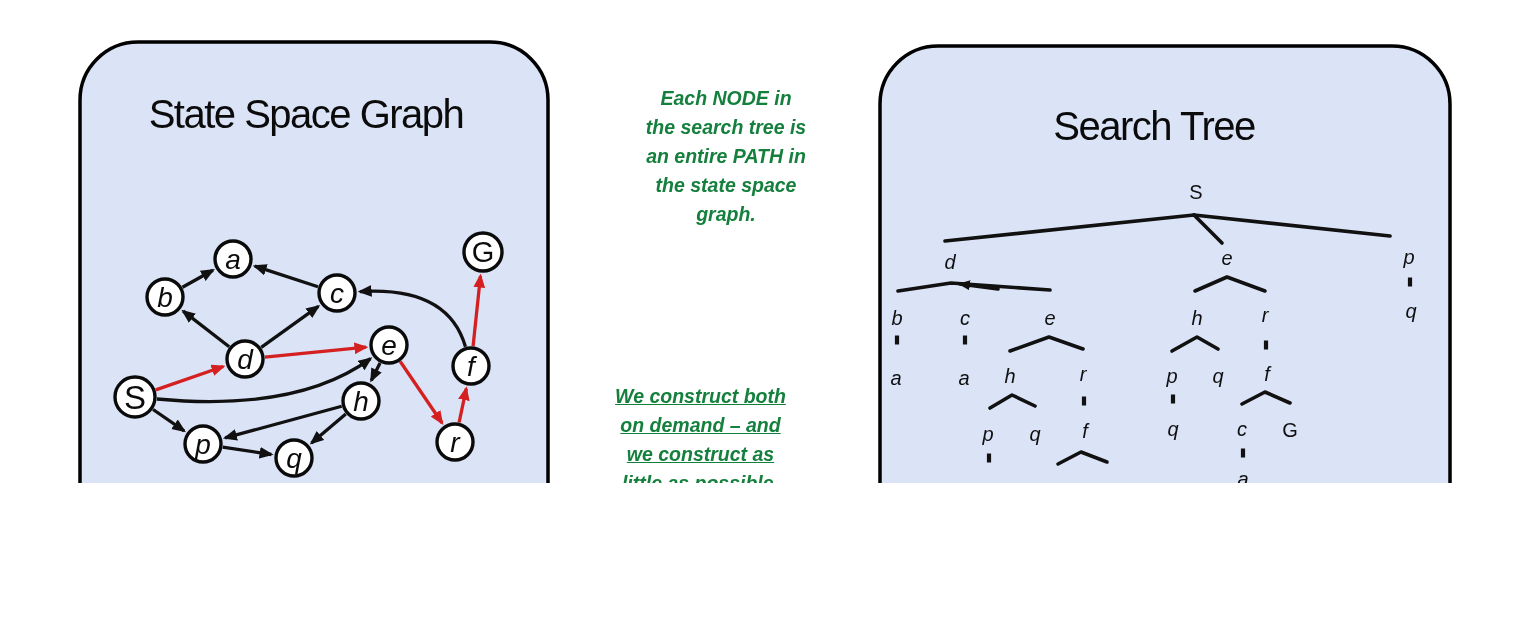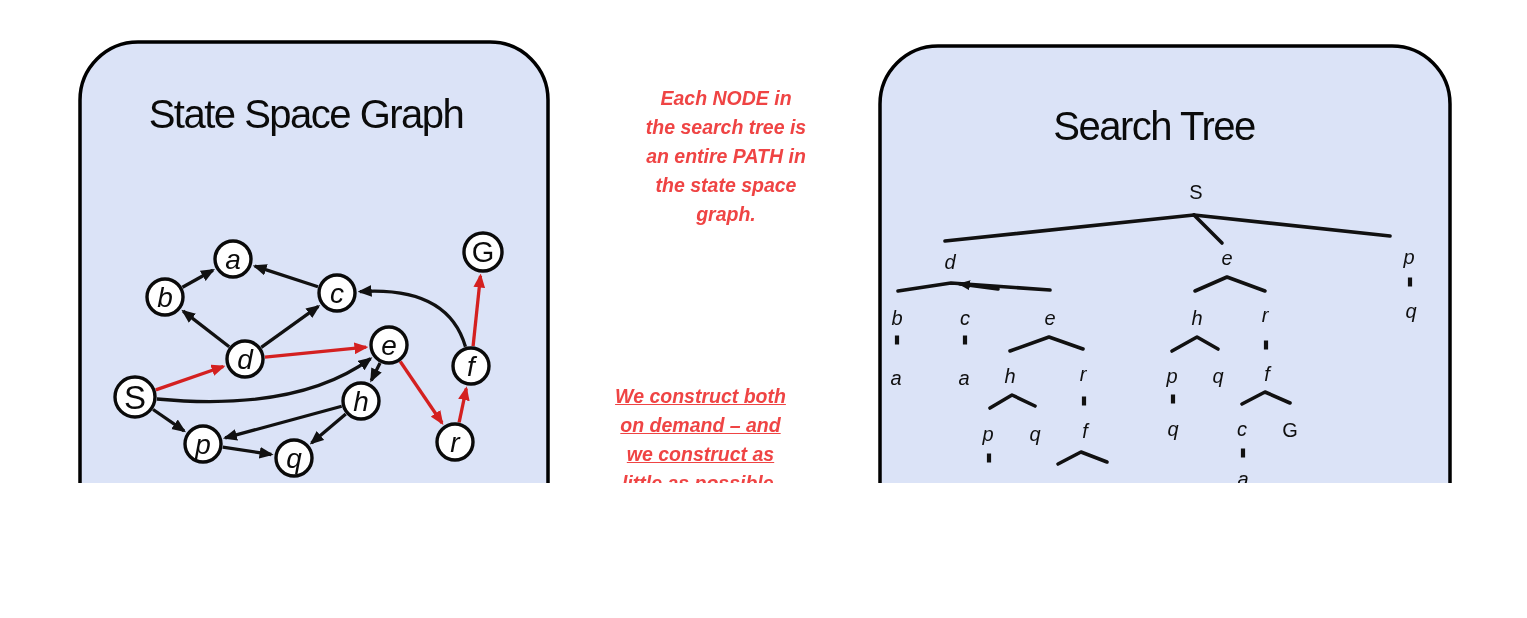--- a/index.html
+++ b/index.html
@@ -2,21 +2,21 @@
 <html><head>
 <meta charset="utf-8">
 <style>
   html,body{margin:0;padding:0;background:#ffffff;}
   .stage{position:relative;width:1527px;height:483px;background:#ffffff;overflow:hidden;
          font-family:"Liberation Sans","DejaVu Sans",sans-serif;}
   svg{position:absolute;left:0;top:0;}
   .panel{fill:#dbe3f7;stroke:#000000;stroke-width:3.5px;}
   .panel-title{font-family:"Liberation Sans","DejaVu Sans",sans-serif;font-size:40px;
                letter-spacing:-1.5px;fill:#0b0b0b;text-anchor:middle;}
-  .note{position:absolute;white-space:pre-line;text-align:center;color:#ef4444;
+  .note{position:absolute;white-space:pre-line;text-align:center;color:#15803d;
         font-style:italic;font-weight:bold;font-size:19.5px;line-height:29px;}
   .note1{left:576px;top:84px;width:300px;}
   .note2{left:553px;top:382px;width:295px;text-decoration:underline;}
   .gnode-circle{fill:#ffffff;stroke:#0a0a0a;stroke-width:3.4px;}
   .gnode-label{fill:#0b0b0b;text-anchor:middle;}
   .it{font-style:italic;}
   .tree-label{fill:#0f0f0f;font-size:20px;text-anchor:middle;}
   .tree-goal{fill:#cc1122;font-size:21px;font-weight:bold;text-anchor:middle;}
   .tconn{stroke:#111111;stroke-width:3.6px;fill:none;stroke-linecap:round;stroke-linejoin:round;}
   .tdash{stroke:#111111;stroke-width:4.2px;stroke-linecap:butt;}

